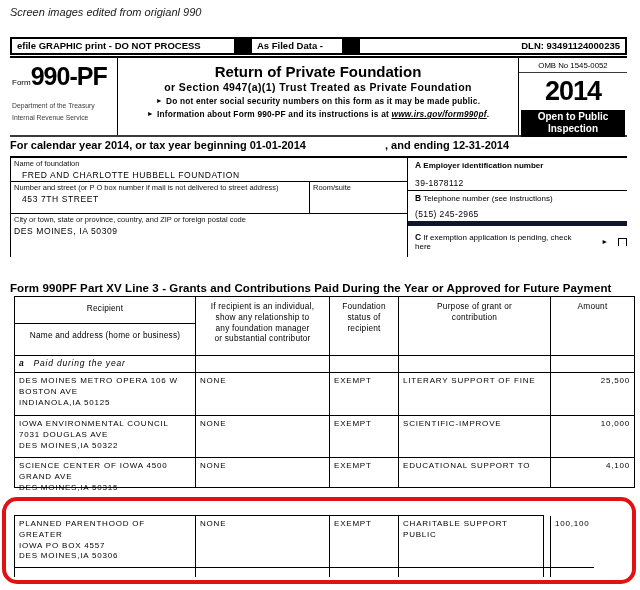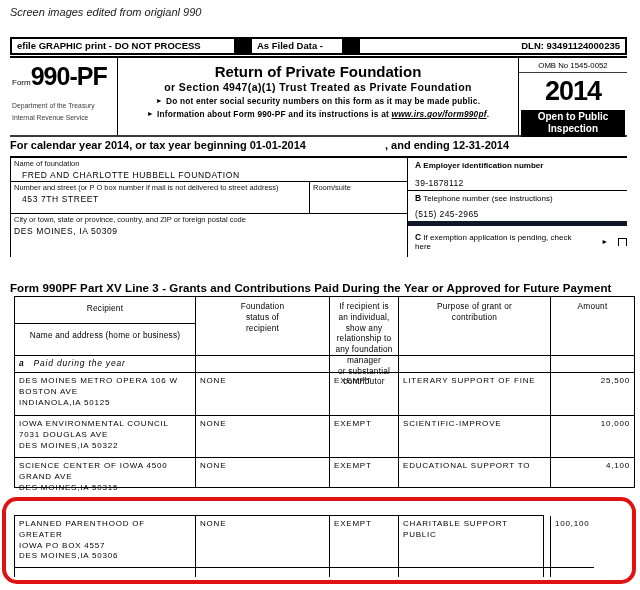--- a/index.html
+++ b/index.html
@@ -180,27 +180,27 @@
   </div>
 
   <div class="pxv-title">Form 990PF Part XV Line 3 - Grants and Contributions Paid During the Year or Approved for Future Payment</div>
 
   <div class="gtable">
 
     <div class="cell h59 hdr-recipient">
       <div class="hdr hdr-rec-top">Recipient</div>
       <div class="hdr hdr-rec-bottom">Name and address (home or business)</div>
     </div>
-    <div class="cell h59 hdr pre">Foundation
-status of
-recipient</div>
     <div class="cell h59 hdr pre">If recipient is an individual,
 show any relationship to
 any foundation manager
 or substantial contributor</div>
+    <div class="cell h59 hdr pre">Foundation
+status of
+recipient</div>
     <div class="cell h59 hdr pre">Purpose of grant or
 contribution</div>
     <div class="cell h59 hdr last">Amount</div>
 
     <div class="cell h17 linea"><b>a</b><span>Paid during the year</span></div>
     <div class="cell h17"></div>
     <div class="cell h17"></div>
     <div class="cell h17"></div>
     <div class="cell h17 last"></div>
 

